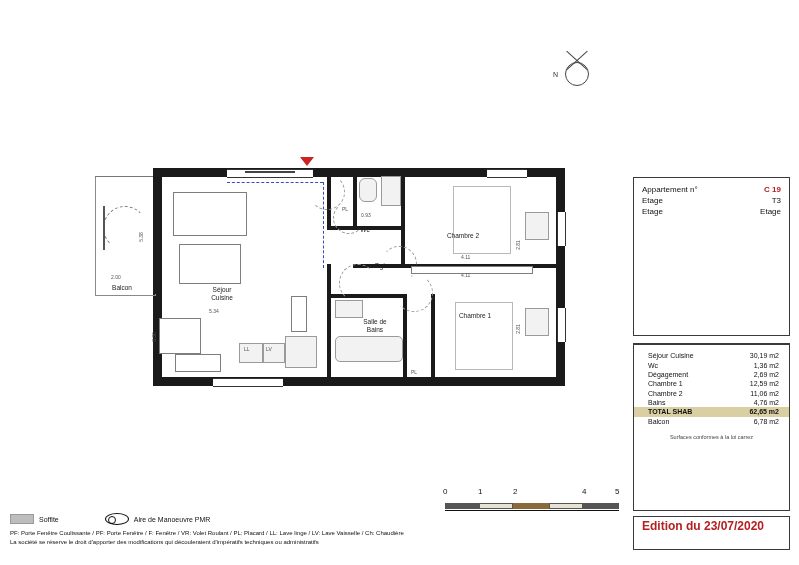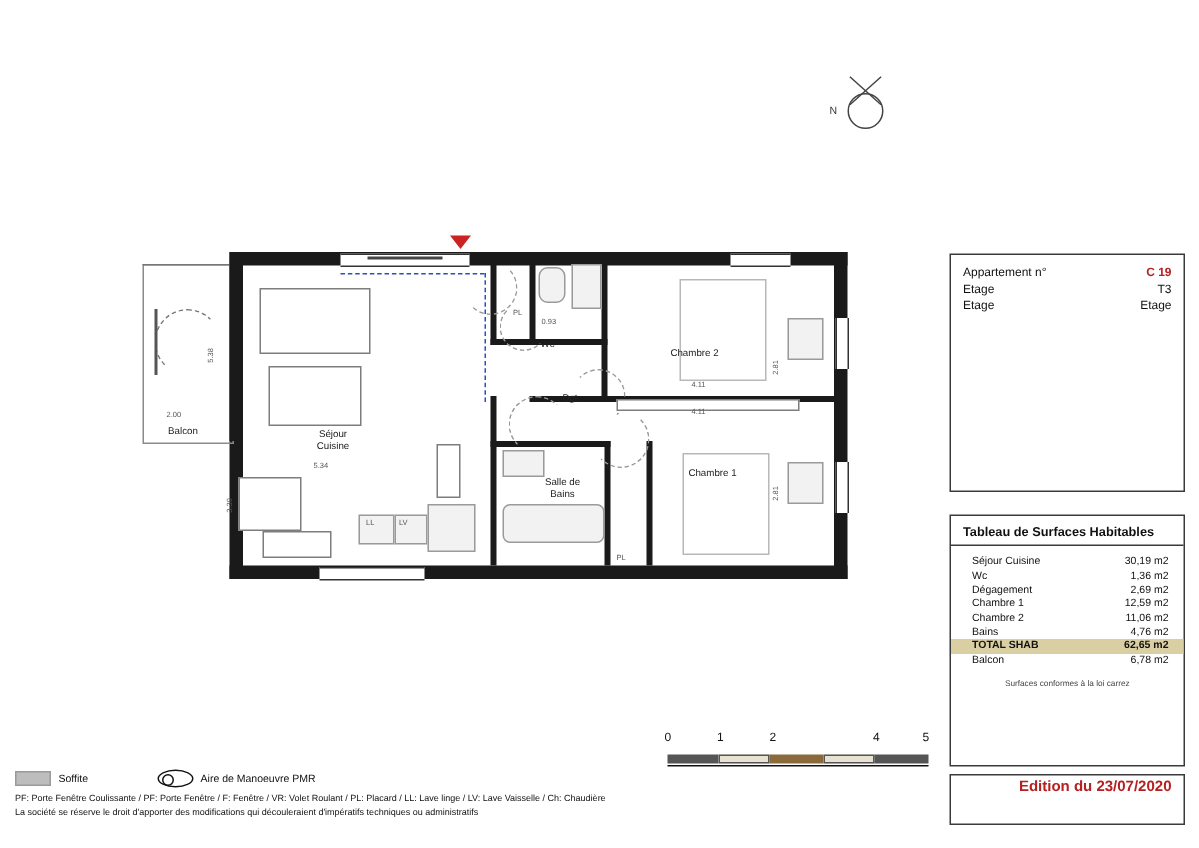--- a/index.html
+++ b/index.html
@@ -22,31 +22,31 @@
   .furnf{position:absolute;border:1px solid #9a9a9a;background:#f2f2f2;}
   .dim{position:absolute;font-size:5px;color:#555;}
   .rlabel{position:absolute;font-size:6.5px;color:#222;text-align:center;line-height:1.25;}
   .dash{position:absolute;border-top:1px dashed #2a4fbf;}
   .dashv{position:absolute;border-left:1px dashed #2a4fbf;}
   .arc{position:absolute;border:1px dashed #8d8d8d;border-radius:50%;}
   .marker{position:absolute;width:0;height:0;border-left:7px solid transparent;border-right:7px solid transparent;border-top:9px solid #cc2222;}
 
   
   .panel{position:absolute;border:1px solid #3a3a3a;background:#fff;}
-  #panelInfo{left:633px;top:169px;width:155px;height:157px;}
+  #panelInfo{left:633px;top:177px;width:155px;height:157px;}
   #panelSurf{left:633px;top:343px;width:155px;height:166px;}
   #panelEd{left:633px;top:516px;width:155px;height:32px;}
   .pRow{display:flex;justify-content:space-between;font-size:8px;color:#111;padding:1px 8px;}
   .pTitle{font-size:8.5px;font-weight:bold;color:#111;padding:5px 8px 4px 8px;}
   .bold{font-weight:bold;}
   .sep{height:1px;background:#3a3a3a;}
   .sRow{display:flex;justify-content:space-between;font-size:7px;color:#111;padding:1.2px 10px 1.2px 14px;}
   .total{background:#d9cfa3;font-weight:bold;}
   .note{font-size:5.5px;color:#444;text-align:center;margin-top:8px;}
-  .edLine{font-size:10px;color:#111;padding:2px 8px;text-align:right;}
+  .edLine{font-size:12px;color:#111;padding:2px 8px;}
   .edLine.red{color:#b52020;font-weight:bold;}
 
   
   #scale{left:443px;top:487px;width:180px;height:30px;}
   .snum{position:absolute;font-size:8px;color:#111;}
   .sblk{position:absolute;height:6px;}
   .sline{position:absolute;height:1px;background:#111;}
 
   
   #legend{left:10px;top:513px;width:470px;}
@@ -164,21 +164,20 @@
     <span>Etage</span>
     <span>T3</span>
   </div>
   <div class="pRow">
     <span>Etage</span>
     <span>Etage</span>
   </div>
 </div>
 
 <div class="panel" id="panelSurf">
-  <div class="pTitle">Tableau de Surfaces Habitables</div>
   <div class="sep"></div>
   <div style="padding-top:6px;">
     <div class="sRow">
       <span>Séjour Cuisine</span>
       <span>30,19 m2</span>
     </div>
     <div class="sRow">
       <span>Wc</span>
       <span>1,36 m2</span>
     </div>

